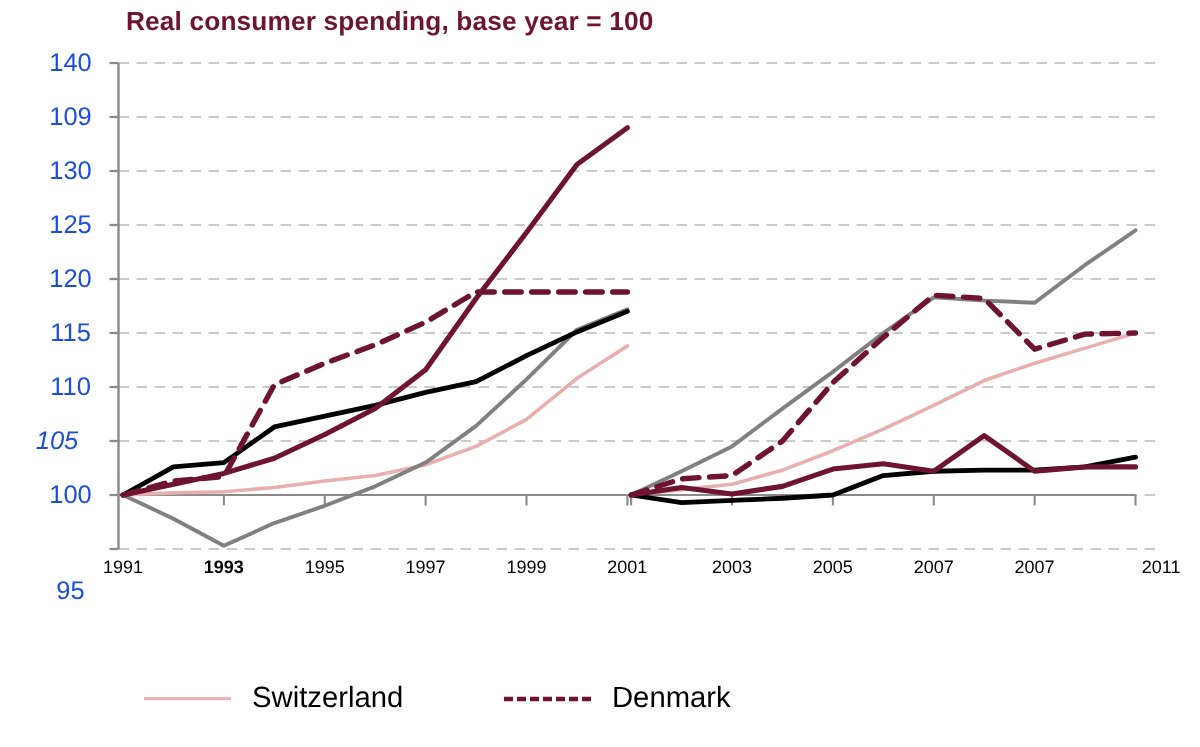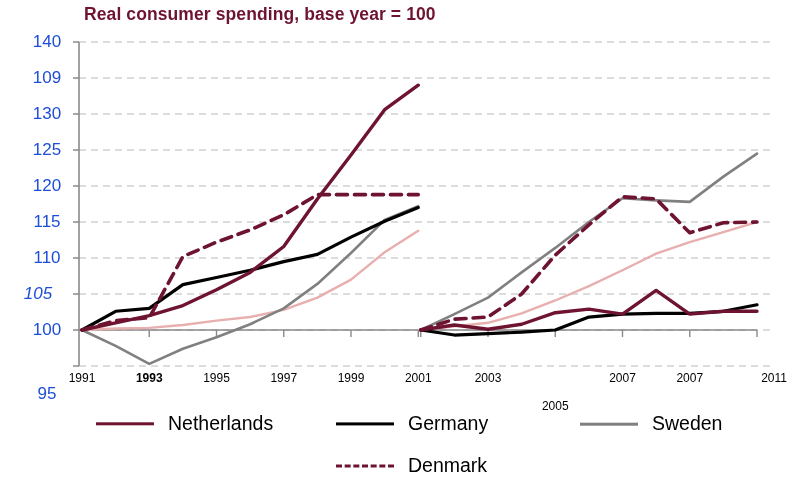--- a/index.html
+++ b/index.html
@@ -119,49 +119,35 @@
         <div class="ytick-label" style="left: 25px; top: 33px;">140</div>
       </div>
     <div id="xlabels">
         <div class="xtick-label" style="left: 52px;">1991</div>
         <div class="xtick-label" style="left: 119.25px; font-weight: bold;">1993</div>
         <div class="xtick-label" style="left: 186.5px;">1995</div>
         <div class="xtick-label" style="left: 253.75px;">1997</div>
         <div class="xtick-label" style="left: 321px;">1999</div>
         <div class="xtick-label" style="left: 388.25px;">2001</div>
         <div class="xtick-label" style="left: 458px;">2003</div>
-        <div class="xtick-label" style="left: 525.25px; margin-top: 28px;">2005</div>
+        <div class="xtick-label" style="left: 525.25px;">2005</div>
         <div class="xtick-label" style="left: 592.5px;">2007</div>
         <div class="xtick-label" style="left: 659.75px;">2007</div>
         <div class="xtick-label" style="left: 727px; text-align: right;">2011</div>
       </div>
   </div>
 
   <div id="legend">
-      <div class="legend-row" style="top: 0px;">
+      <div class="legend-row" style="top: 42px;">
         <div class="legend-item" style="position: absolute; left: 0px; top: 0px; height: 40px;">
           <span class="legend-swatch">
-            <i style="height: 3.4px; background: rgb(110, 20, 48);"></i>
+            <i style="height: 2.4px; background: rgb(232, 175, 175);"></i>
           </span>
-          <span class="legend-label">Netherlands</span>
+          <span class="legend-label">Switzerland</span>
         </div>
-        <div class="legend-item" style="position: absolute; left: 240px; top: 0px; height: 40px;">
-          <span class="legend-swatch">
-            <i style="height: 3.2px; background: rgb(0, 0, 0);"></i>
-          </span>
-          <span class="legend-label">Germany</span>
-        </div>
-        <div class="legend-item" style="position: absolute; left: 484px; top: 0px; height: 40px;">
-          <span class="legend-swatch">
-            <i style="height: 2.6px; background: rgb(128, 128, 128);"></i>
-          </span>
-          <span class="legend-label">Sweden</span>
-        </div>
-      </div>
-      <div class="legend-row" style="top: 42px;">
         <div class="legend-item" style="position: absolute; left: 240px; top: 0px; height: 40px; align-items: center;">
           <span class="legend-swatch">
             <i style="height: 0px; border-top: 3.6px dashed rgb(110, 20, 48);"></i>
           </span>
           <span class="legend-label">Denmark</span>
         </div>
       </div>
     </div>
 
 </div>

